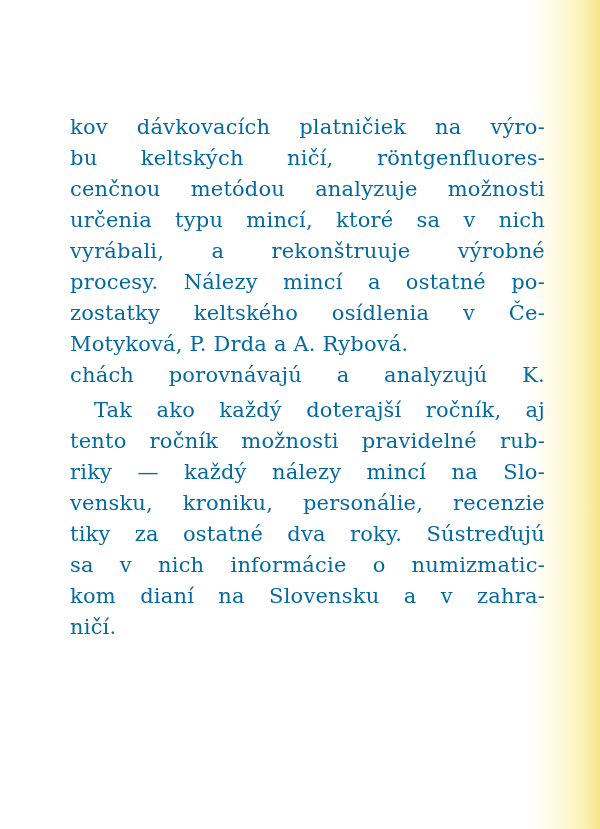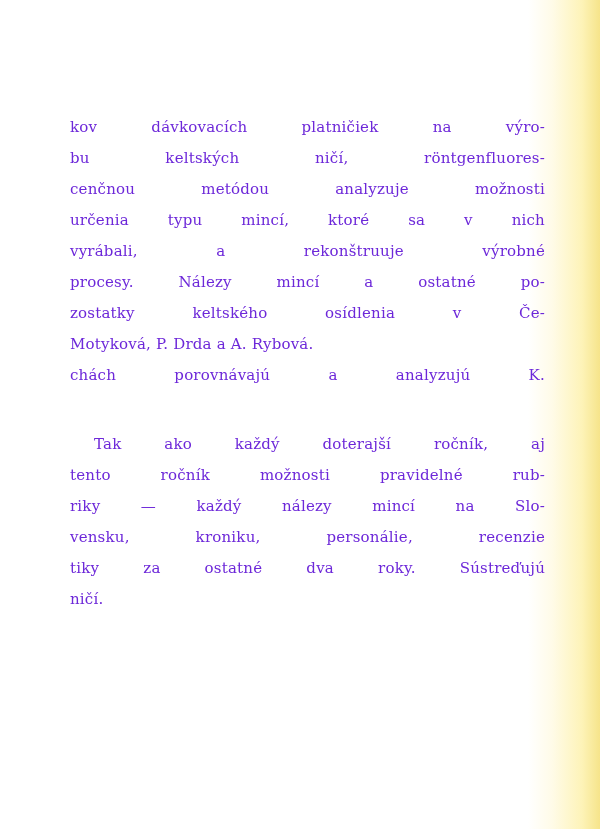--- a/index.html
+++ b/index.html
@@ -12,38 +12,37 @@
       overflow: hidden;
       background: linear-gradient(to right, #ffffff 0%, #ffffff 88%, #fffbe8 92%, #fdf3b8 97%, #f6e48a 100%);
       position: relative;
     }
     .page {
       position: absolute;
       left: 70px;
       top: 112px;
       width: 475px;
       font-family: "DejaVu Serif", serif;
-      font-size: 15px;
+      font-size: 21px;
       line-height: 31px;
-      color: #6d28d9;
+      color: #0369a1;
       letter-spacing: 0.2px;
     }
     .line {
       display: block;
       white-space: nowrap;
       text-align: justify;
       text-align-last: justify;
       height: 31px;
     }
     .line.last {
       text-align-last: left;
     }
     .indent {
       padding-left: 24px;
-      margin-top: 34px;
     }
     .para-gap {
       height: 4px;
     }
   </style>
 </head>
 <body>
 
 <div class="page">
   <div class="paragraph">
@@ -57,15 +56,17 @@
     <span class="line last">Motyková, P. Drda a A. Rybová.</span>
     <span class="line">chách porovnávajú a analyzujú K.</span>
   </div>
   <div class="para-gap"></div>
   <div class="paragraph">
     <span class="line indent">Tak ako každý doterajší ročník, aj</span>
     <span class="line">tento ročník možnosti pravidelné rub-</span>
     <span class="line">riky — každý nálezy mincí na Slo-</span>
     <span class="line">vensku, kroniku, personálie, recenzie</span>
     <span class="line">tiky za ostatné dva roky. Sústreďujú</span>
+    <span class="line">sa v nich informácie o numizmatic-</span>
+    <span class="line">kom dianí na Slovensku a v zahra-</span>
     <span class="line last">ničí.</span>
   </div>
 </div>
 
 </body></html>

